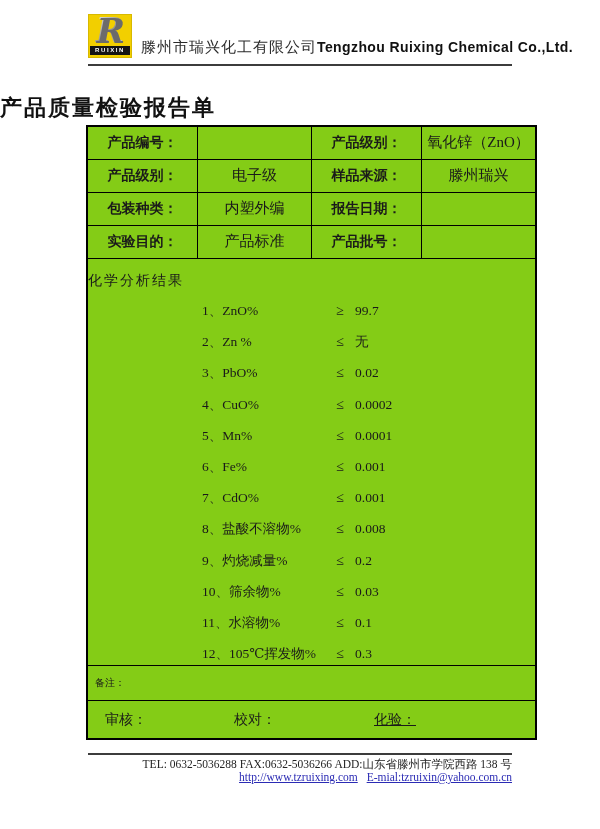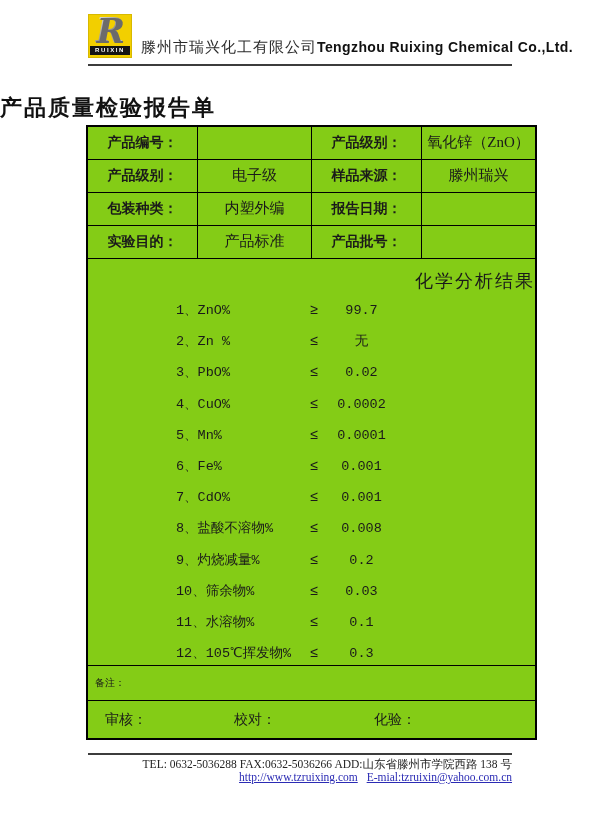--- a/index.html
+++ b/index.html
@@ -31,33 +31,33 @@
   .report-table{position:absolute;left:86px;top:125px;width:451px;border:2px solid #000;
                 box-sizing:border-box;background:#84cc16;}
   .info-grid{display:grid;grid-template-columns:110px 114px 110px auto;}
   .info-cell{box-sizing:border-box;height:33px;line-height:31px;text-align:center;
              border-bottom:1.5px solid #000;font-size:15px;overflow:hidden;white-space:nowrap;}
   .info-cell.bordered{border-right:1.5px solid #000;}
   .info-label{font-family:"Liberation Sans","DejaVu Sans",sans-serif;font-weight:bold;font-size:14px;}
 
   
   .chem-section{box-sizing:border-box;height:407px;border-bottom:1.5px solid #000;}
-  .chem-heading{height:36px;line-height:44px;text-align:right;font-size:18px;letter-spacing:2px;}
-  .chem-row{display:flex;height:31.2px;line-height:31.2px;padding-left:88px;font-size:13.5px;white-space:nowrap;font-family:Liberation Mono, monospace;}
+  .chem-heading{height:36px;line-height:44px;text-align:left;font-size:14px;letter-spacing:2px;}
+  .chem-row{display:flex;height:31.2px;line-height:31.2px;padding-left:114px;font-size:13.5px;white-space:nowrap;}
   .chem-item{width:123px;text-align:left;}
   .chem-rel{width:30px;text-align:center;font-size:14px;}
-  .chem-val{width:65px;text-align:center;}
+  .chem-val{width:65px;text-align:left;}
 
   
   .remarks-row{box-sizing:border-box;height:35px;line-height:33px;border-bottom:1.5px solid #000;
                padding-left:7px;font-size:10px;}
   .signoff-row{position:relative;height:37px;line-height:37px;font-size:14px;}
   .signoff-review{position:absolute;left:17px;}
   .signoff-proof{position:absolute;left:146px;}
-  .signoff-assay{position:absolute;left:286px;}
+  .signoff-assay{position:absolute;left:286px;text-decoration:underline;}
 
   
   .footer-rule{position:absolute;left:88px;top:753px;width:424px;height:2px;background:#3c3c3c;}
   .footer-line1{position:absolute;right:88px;top:757px;font-size:11.5px;color:#222;white-space:nowrap;}
   .footer-line1 span{}
   .footer-line2{position:absolute;right:88px;top:771px;font-size:11.5px;white-space:nowrap;}
   .footer-link{color:#2b2bb4;text-decoration:underline;margin-left:6px;}
 </style>
 </head>
 <body>

